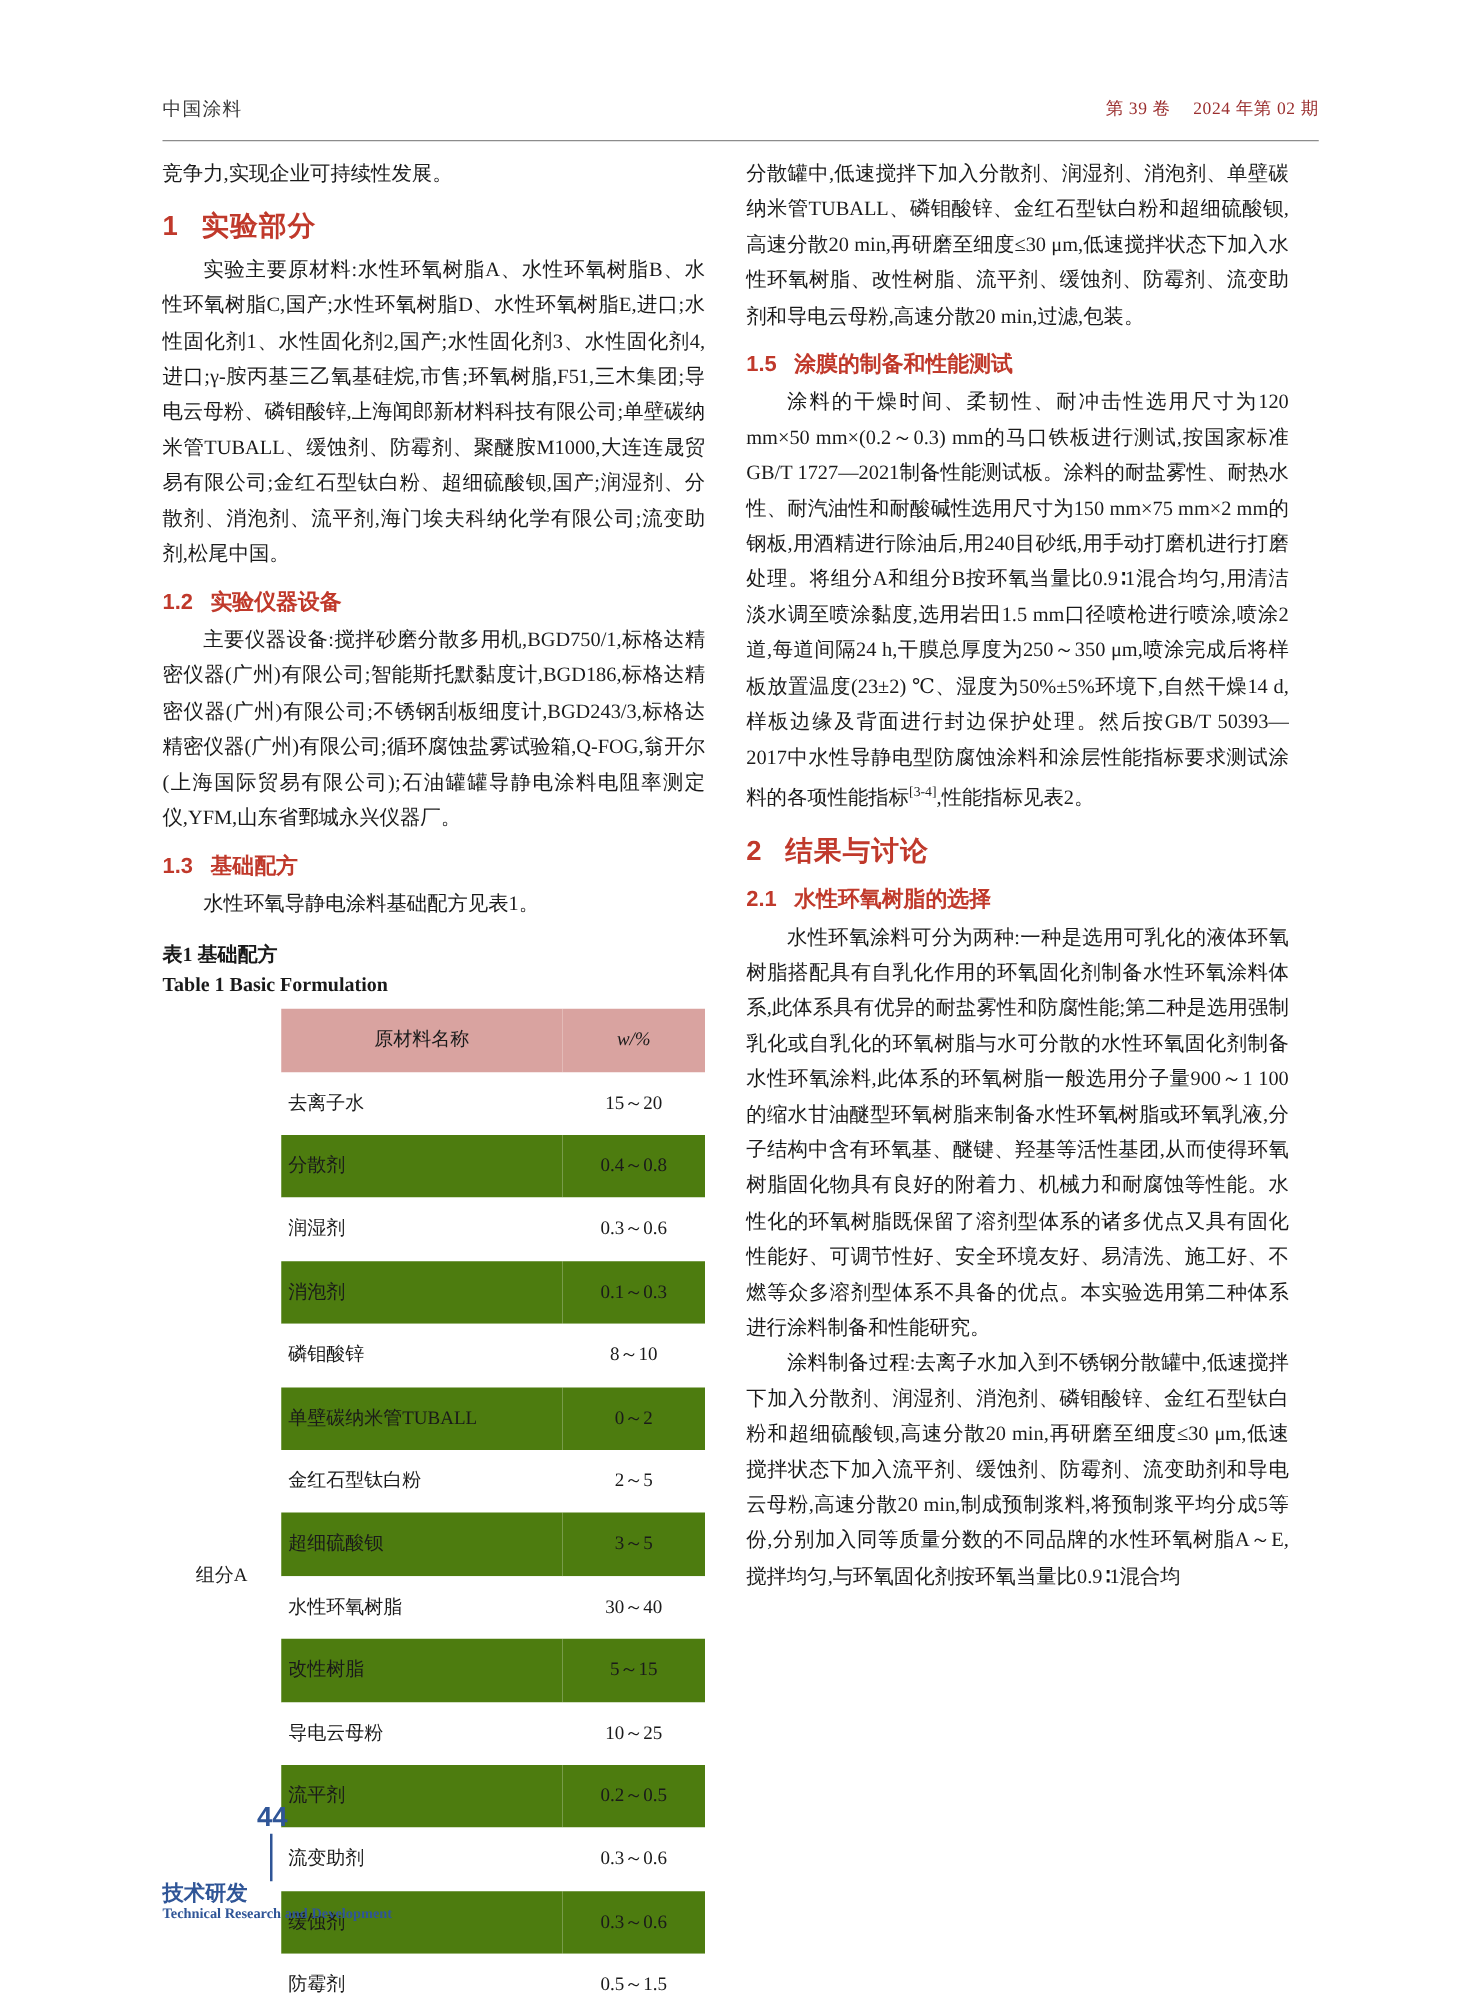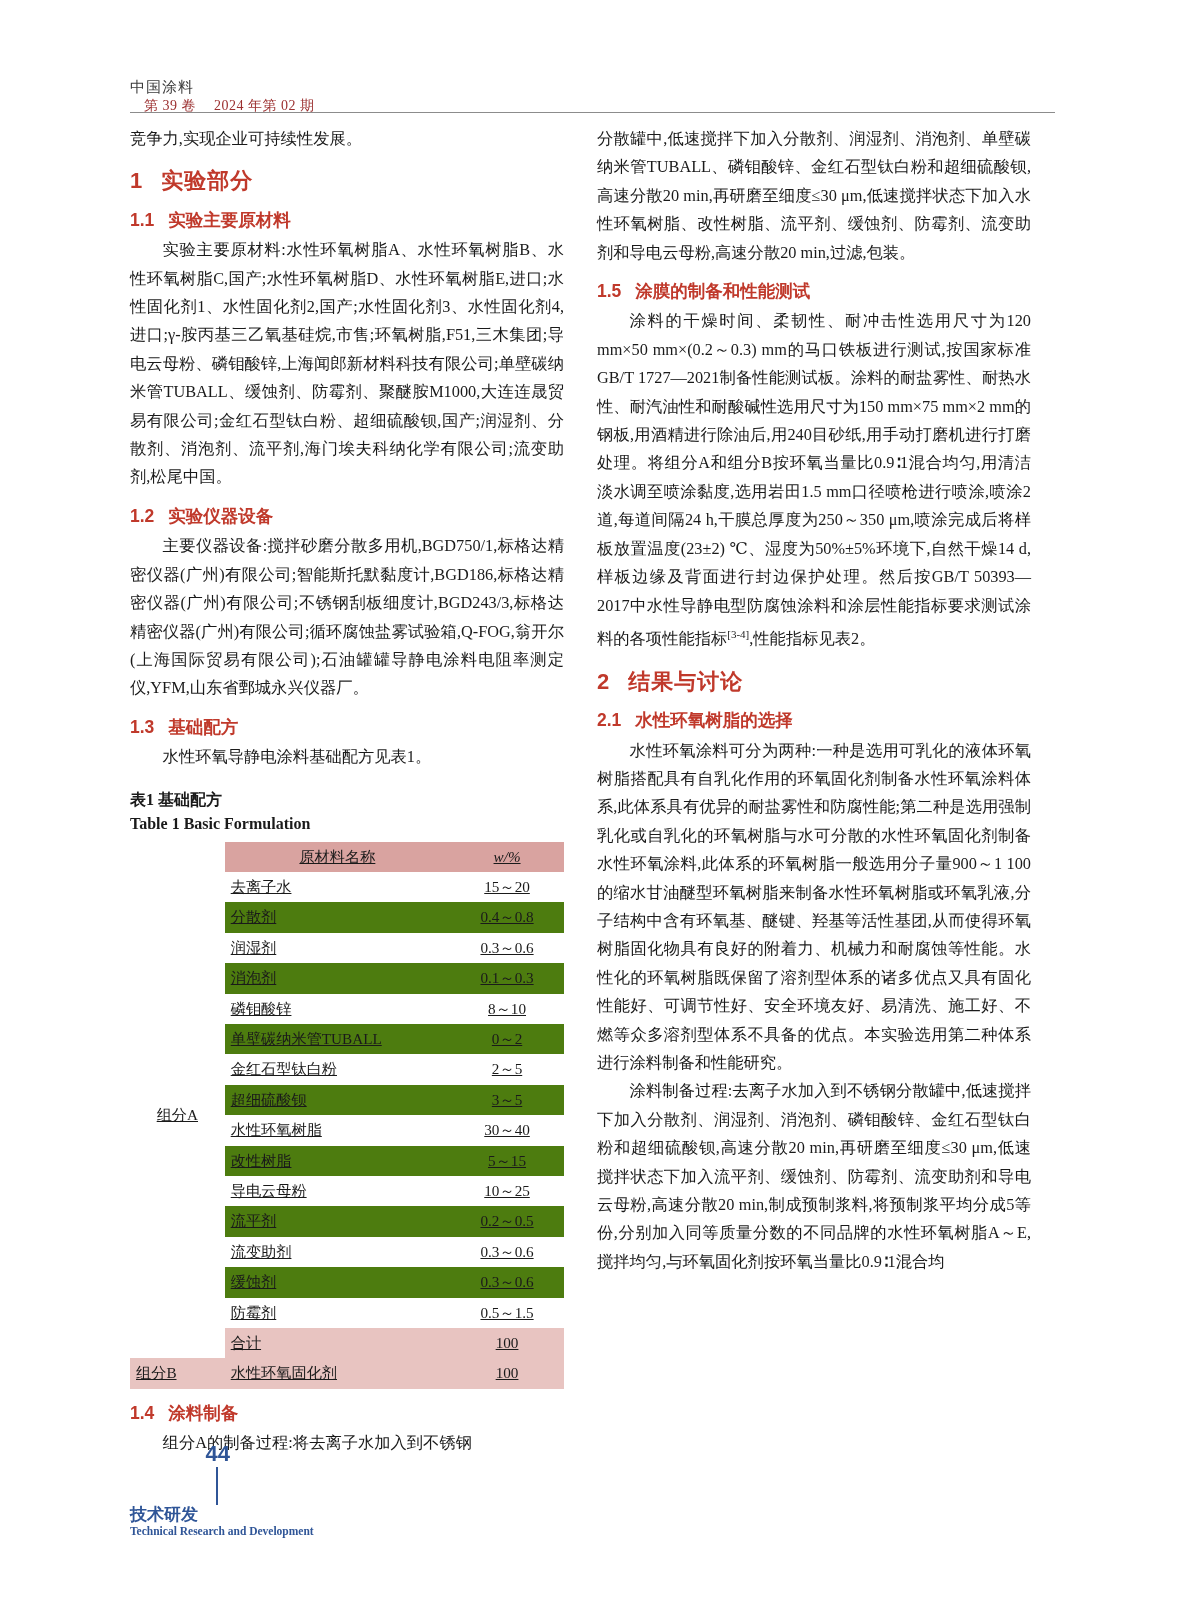--- a/index.html
+++ b/index.html
@@ -27,21 +27,20 @@
     left: 130px;
     top: 78px;
     width: 925px;
     height: 34px;
     border-bottom: 1.5px solid #8c8c8c;
     display: flex;
     align-items: flex-start;
     justify-content: space-between;
     font-size: 15px;
     color: #3a3a3a;
-    flex-direction: column;
   }
   .header .left {
     letter-spacing: 1px;
   }
   .header .right {
     color: #9b2f2f;
     font-size: 14px;
     letter-spacing: 0.5px;
   }
   .header .right span { margin-left: 14px; }
@@ -96,24 +95,23 @@
     font-family: "Liberation Serif", serif;
     font-weight: bold;
   }
   table.formula {
     border-collapse: collapse;
     width: 434px;
     margin-top: 6px;
     font-size: 15.2px;
   }
   table.formula td {
-    padding: 1px 6px;
+    padding: 11px 6px;
     height: 22px;
     vertical-align: middle;
-    text-decoration: underline;
   }
   table.formula tr.hdr td {
     background: #d9a3a0;
     font-weight: normal;
     text-align: center;
   }
   table.formula tr.odd td { background: #4d7c0f; }
   table.formula tr.even td { background: #ffffff; }
   td.comp {
     width: 90px;
@@ -180,24 +178,20 @@
 
   <div class="col left">
 
     <p class="noindent">竞争力,实现企业可持续性发展。</p>
 
     <h2 class="sec">
       <span class="num">1</span>
       <span>实验部分</span>
     </h2>
 
-    <h3 class="sub">
-      <span class="num">1.1</span>
-      <span>实验主要原材料</span>
-    </h3>
     <p>实验主要原材料:水性环氧树脂A、水性环氧树脂B、水性环氧树脂C,国产;水性环氧树脂D、水性环氧树脂E,进口;水性固化剂1、水性固化剂2,国产;水性固化剂3、水性固化剂4,进口;γ-胺丙基三乙氧基硅烷,市售;环氧树脂,F51,三木集团;导电云母粉、磷钼酸锌,上海闻郎新材料科技有限公司;单壁碳纳米管TUBALL、缓蚀剂、防霉剂、聚醚胺M1000,大连连晟贸易有限公司;金红石型钛白粉、超细硫酸钡,国产;润湿剂、分散剂、消泡剂、流平剂,海门埃夫科纳化学有限公司;流变助剂,松尾中国。</p>
 
     <h3 class="sub">
       <span class="num">1.2</span>
       <span>实验仪器设备</span>
     </h3>
     <p>主要仪器设备:搅拌砂磨分散多用机,BGD750/1,标格达精密仪器(广州)有限公司;智能斯托默黏度计,BGD186,标格达精密仪器(广州)有限公司;不锈钢刮板细度计,BGD243/3,标格达精密仪器(广州)有限公司;循环腐蚀盐雾试验箱,Q-FOG,翁开尔(上海国际贸易有限公司);石油罐罐导静电涂料电阻率测定仪,YFM,山东省鄄城永兴仪器厂。</p>
 
     <h3 class="sub">
       <span class="num">1.3</span>

